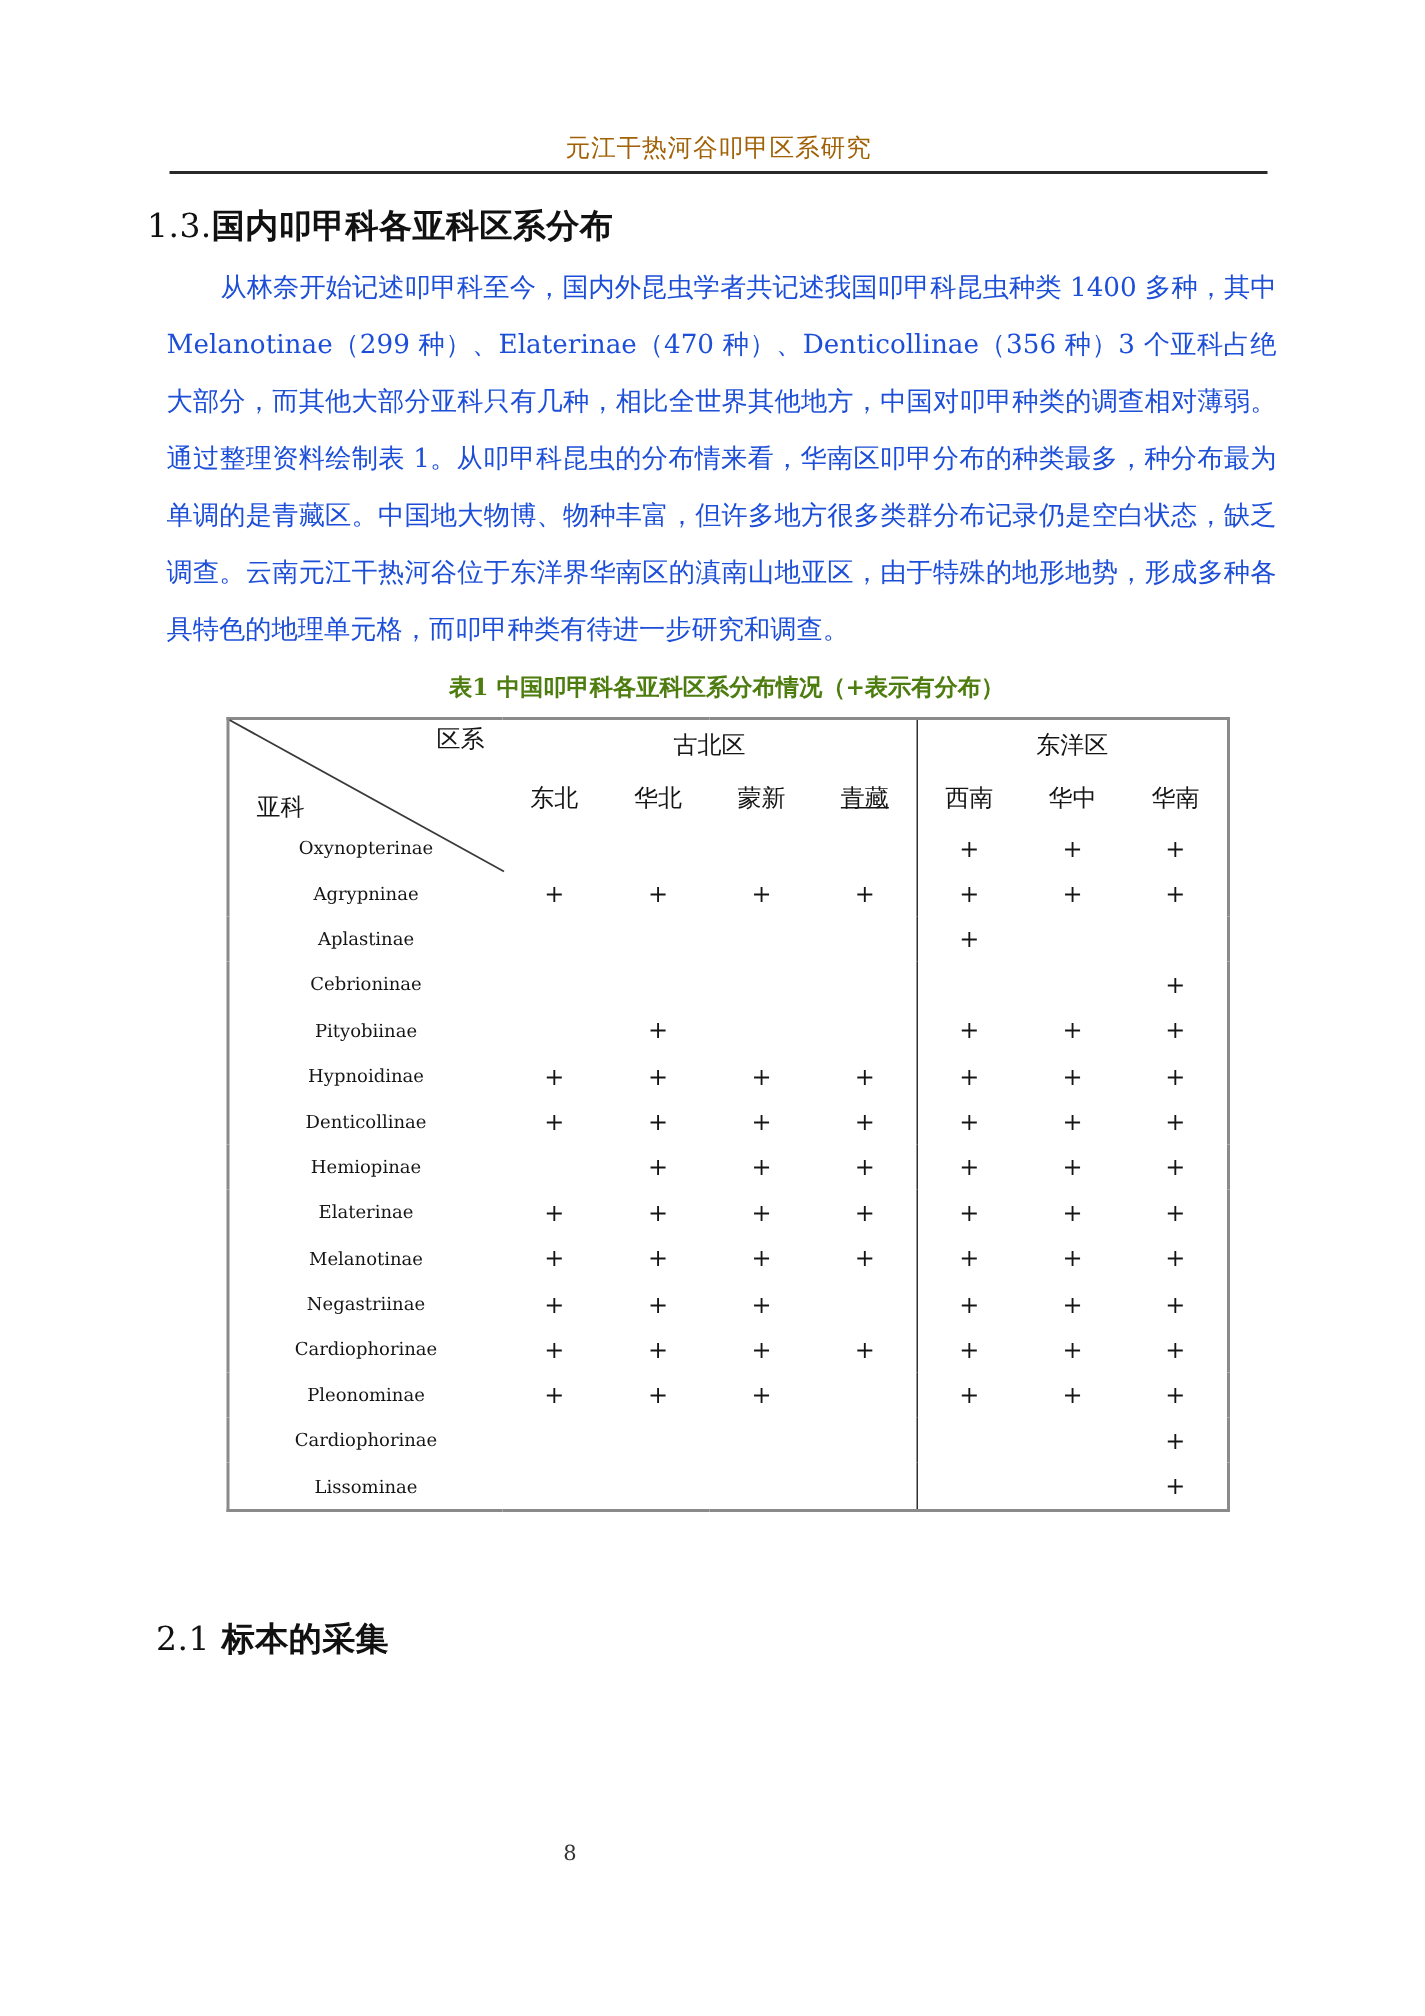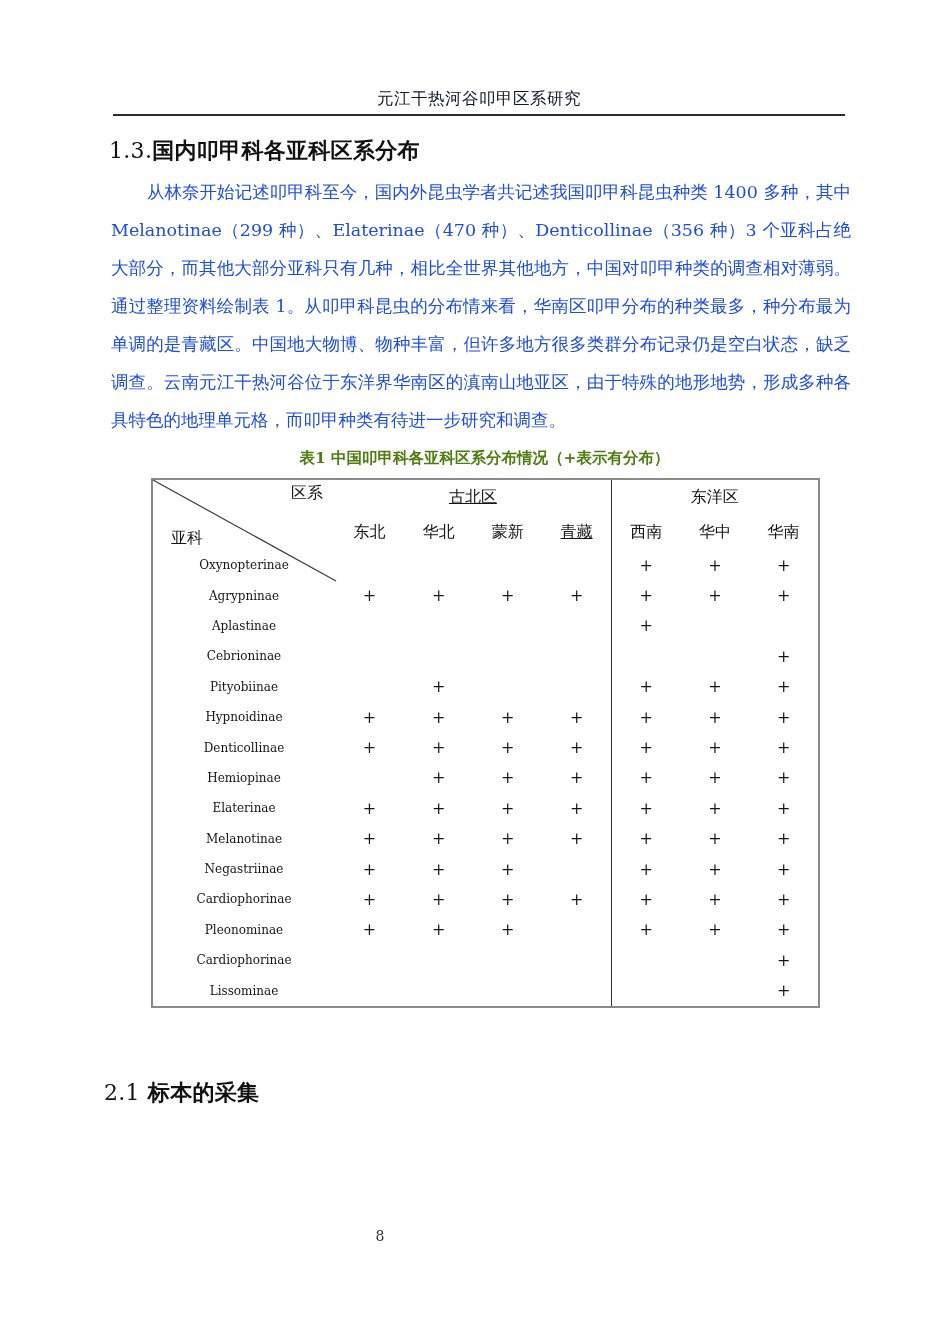--- a/index.html
+++ b/index.html
@@ -26,21 +26,21 @@
 
   
   .running-header {
     position: absolute;
     left: 113px;
     top: 88px;
     width: 732px;
     text-align: center;
     font-size: 16.5px;
     letter-spacing: 0.5px;
-    color: #0f172a;
+    color: #a16207;
   }
   .header-rule {
     position: absolute;
     left: 113px;
     top: 114px;
     width: 732px;
     height: 0;
     border-top: 2.2px solid #2a2a2a;
   }
 
@@ -50,21 +50,21 @@
     font-size: 22px;
     font-weight: 600;
     color: #111;
     white-space: nowrap;
     letter-spacing: 0.3px;
   }
   .h2 .num {
     font-weight: 400;
     font-family: "DejaVu Serif", "Liberation Serif", serif;
   }
-  #heading-1-3 { left: 109px; top: 136px; }
+  #heading-1-3 { left: 98px; top: 136px; }
   #heading-2   { left: 111px; top: 1022px; font-size: 25px; }
   #heading-2-1 { left: 104px; top: 1078px; font-size: 22px; }
 
   
   .body-para {
     position: absolute;
     left: 111px;
     top: 173px;
     width: 740px;
     font-size: 17.5px;
@@ -122,21 +122,21 @@
   .col-sub { width: 183px; }
   .col-sm  { width: 69.1px; }
   .row-line td { border-top: 1.3px solid #3a3a3a; }
 
   
   .hdr-group {
     height: 34px;
     border-bottom: 1.3px solid #3a3a3a;
     font-size: 16px;
   }
-  .hdr-group.palearctic { border-right: 1.6px solid #2f2f2f; text-decoration: underline; }
+  .hdr-group.palearctic { border-right: 1.6px solid #2f2f2f; }
   .hdr-sub {
     height: 36px;
     font-size: 16px;
   }
   .hdr-sub.edge-right { border-right: 1.6px solid #2f2f2f; text-decoration: underline; }
 
   .corner-cell {
     border-right: 2.2px solid #8a8a8a;
     position: relative;
     height: 70px;

